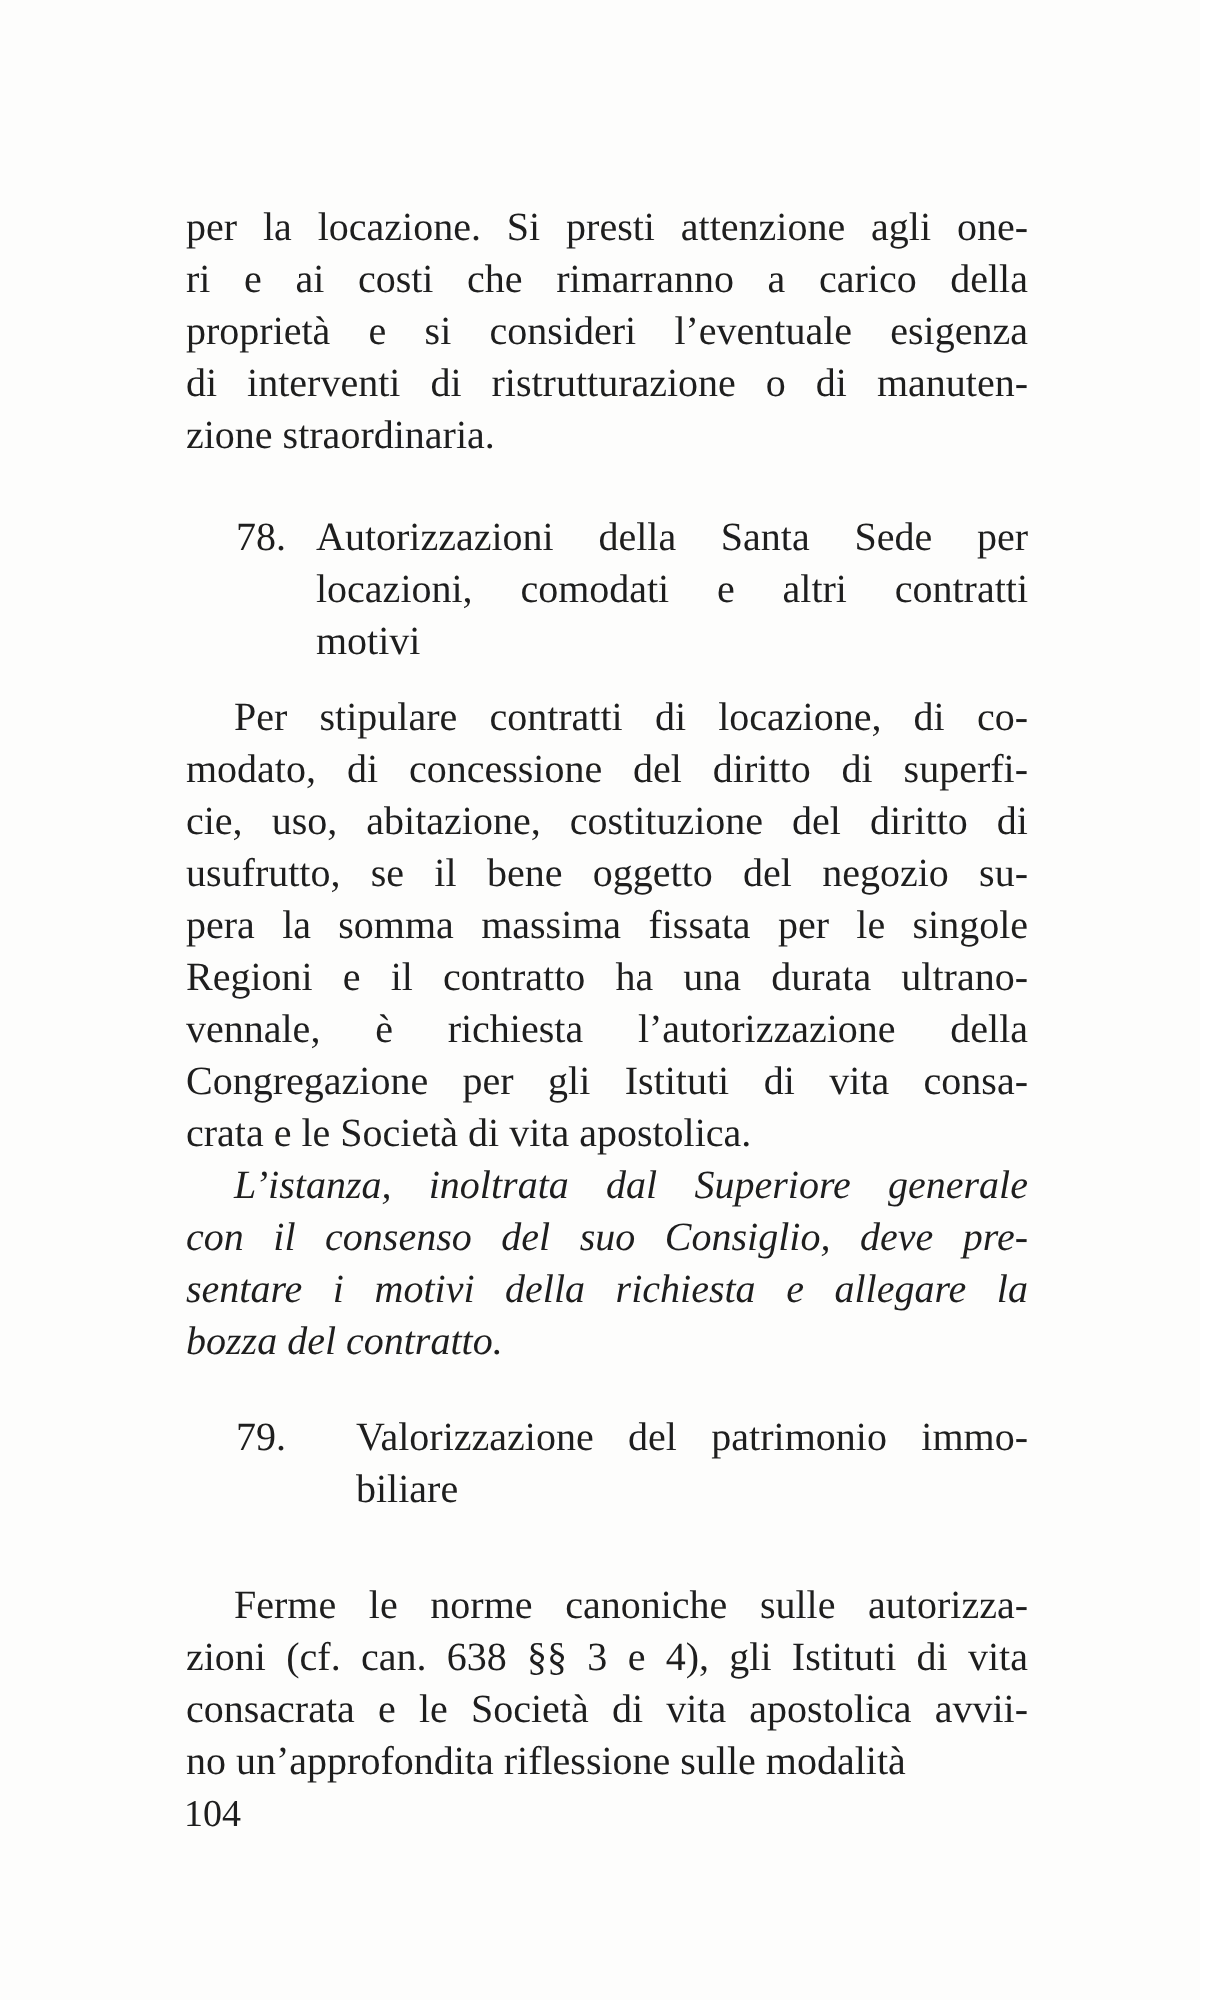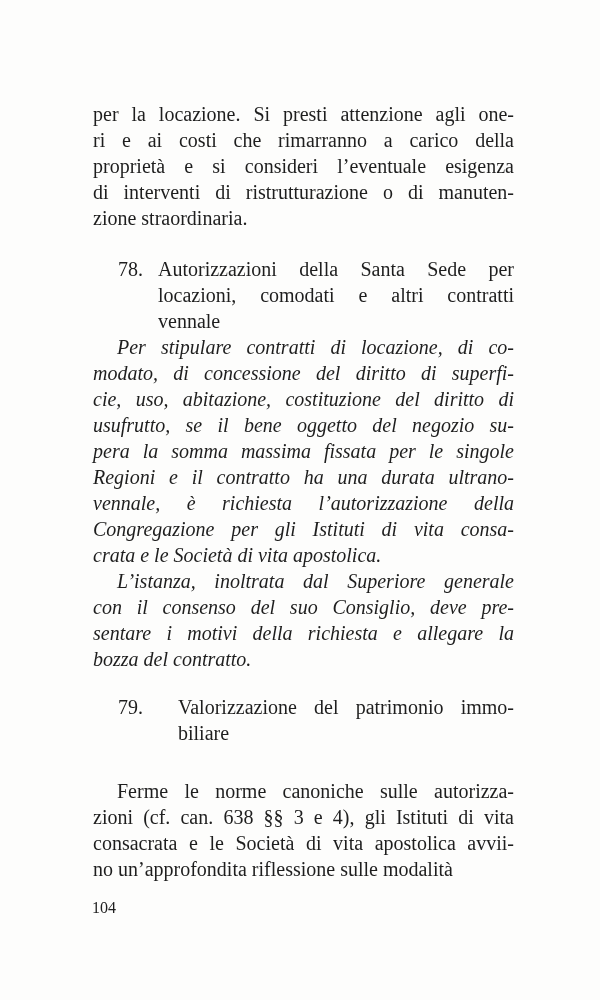--- a/index.html
+++ b/index.html
@@ -42,29 +42,29 @@
   }
   .h-num {
     flex: 0 0 40px;
     width: 40px;
   }
   .h-lines {
     flex: 1 1 auto;
     min-width: 0;
   }
   #h78 { margin-top: 25px; }
-  #para2 { margin-top: 0; font-style: italic; }
+  #para2 { margin-top: 12px; }
   #para3 { margin-top: 0; font-style: italic; }
   #h79 { margin-top: 22px; gap: 20px; }
   #para4 { margin-top: 32px; }
   .page-number {
     position: absolute;
     left: 92px;
     top: 896px;
-    font-size: 16px;
+    font-size: 19px;
     line-height: 24px;
     color: #1e1e1e;
   }
 </style>
 </head>
 <body>
 
 <div class="page">
   <main class="text-block">
 
@@ -74,21 +74,21 @@
         <div class="line">proprietà e si consideri l’eventuale esigenza</div>
         <div class="line">di interventi di ristrutturazione o di manuten-</div>
         <div class="line last">zione straordinaria.</div>
       </div>
 
     <section class="heading" id="h78">
       <span class="h-num">78.</span>
       <div class="h-lines">
           <div class="line first">Autorizzazioni della Santa Sede per</div>
           <div class="line">locazioni, comodati e altri contratti</div>
-          <div class="line last">vennale</div>
+          <div class="line last">motivi</div>
         </div>
     </section>
 
     <div class="para indent" id="para2">
         <div class="line first">Per stipulare contratti di locazione, di co-</div>
         <div class="line">modato, di concessione del diritto di superfi-</div>
         <div class="line">cie, uso, abitazione, costituzione del diritto di</div>
         <div class="line">usufrutto, se il bene oggetto del negozio su-</div>
         <div class="line">pera la somma massima fissata per le singole</div>
         <div class="line">Regioni e il contratto ha una durata ultrano-</div>

